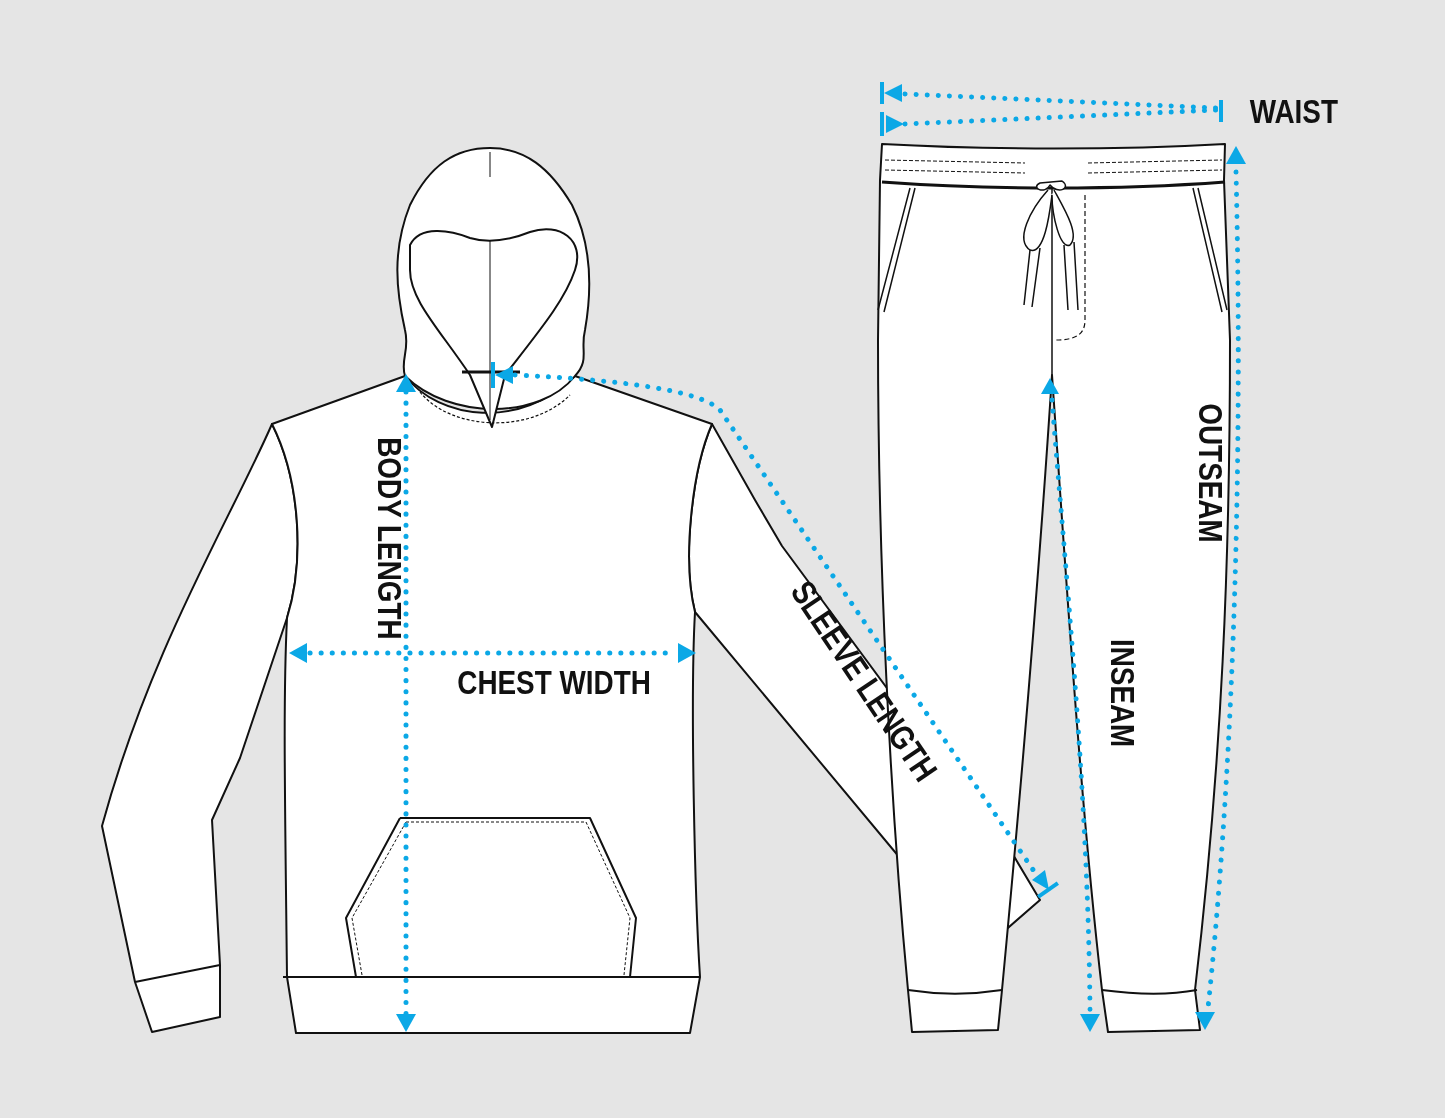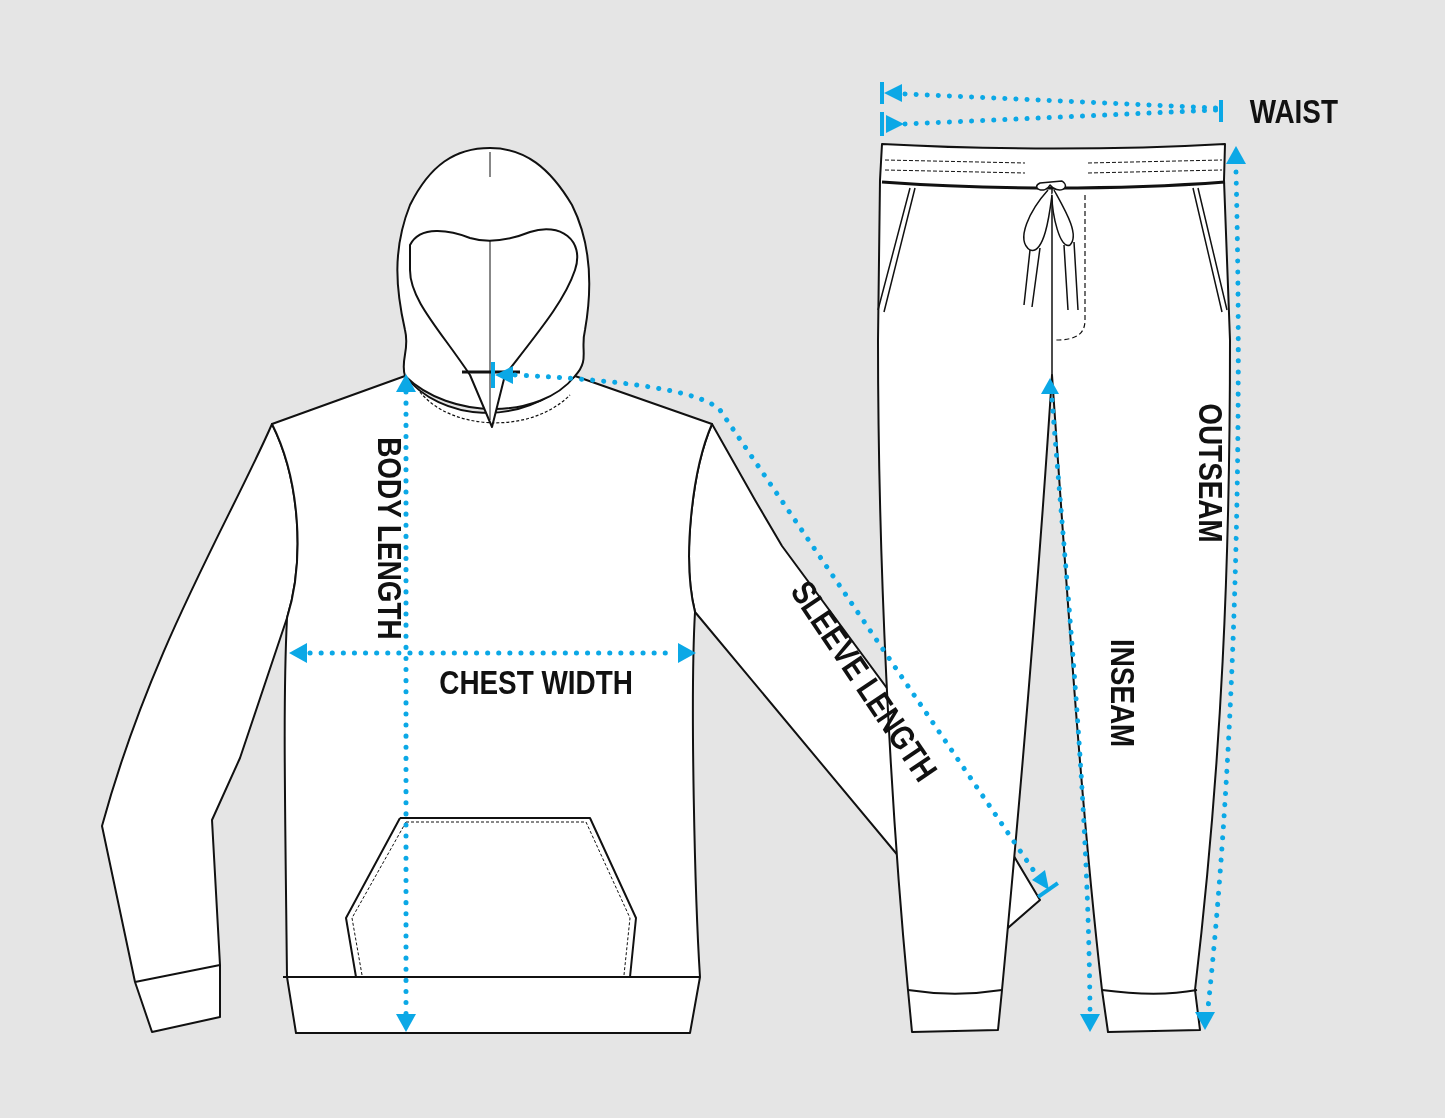--- a/index.html
+++ b/index.html
@@ -99,21 +99,21 @@
     <rect x="1219" y="100" width="4" height="22"></rect>
     <path d="M1236,146 L1226,164 L1246,164 Z"></path>
     <path d="M1205,1030 L1195,1012 L1215,1012 Z"></path>
     <path d="M1050,378 L1041,394 L1059,394 Z"></path>
     <path d="M1090,1032 L1080,1014 L1100,1014 Z"></path>
   </g>
 </svg>
 
 <div class="lbl" style="left:1240px; top:94px;"><span>WAIST</span></div>
 
-<div class="lbl" style="left:418px; top:665px;"><span>CHEST WIDTH</span></div>
+<div class="lbl" style="left:436px; top:665px;"><span>CHEST WIDTH</span></div>
 
 <div class="lbl" style="left:285px; top:503px; width:210px; text-align:center; transform: rotate(90deg);"><span>BODY LENGTH</span></div>
 
 <div class="lbl" style="left:730px; top:650px; width:250px; text-align:center; transform: rotate(56deg);"><span>SLEEVE LENGTH</span></div>
 
 <div class="lbl" style="left:1136px; top:446px; width:150px; text-align:center; transform: rotate(90deg);"><span>OUTSEAM</span></div>
 
 <div class="lbl" style="left:1063px; top:670px; width:120px; text-align:center; transform: rotate(90deg);"><span>INSEAM</span></div>
 </div>
 

